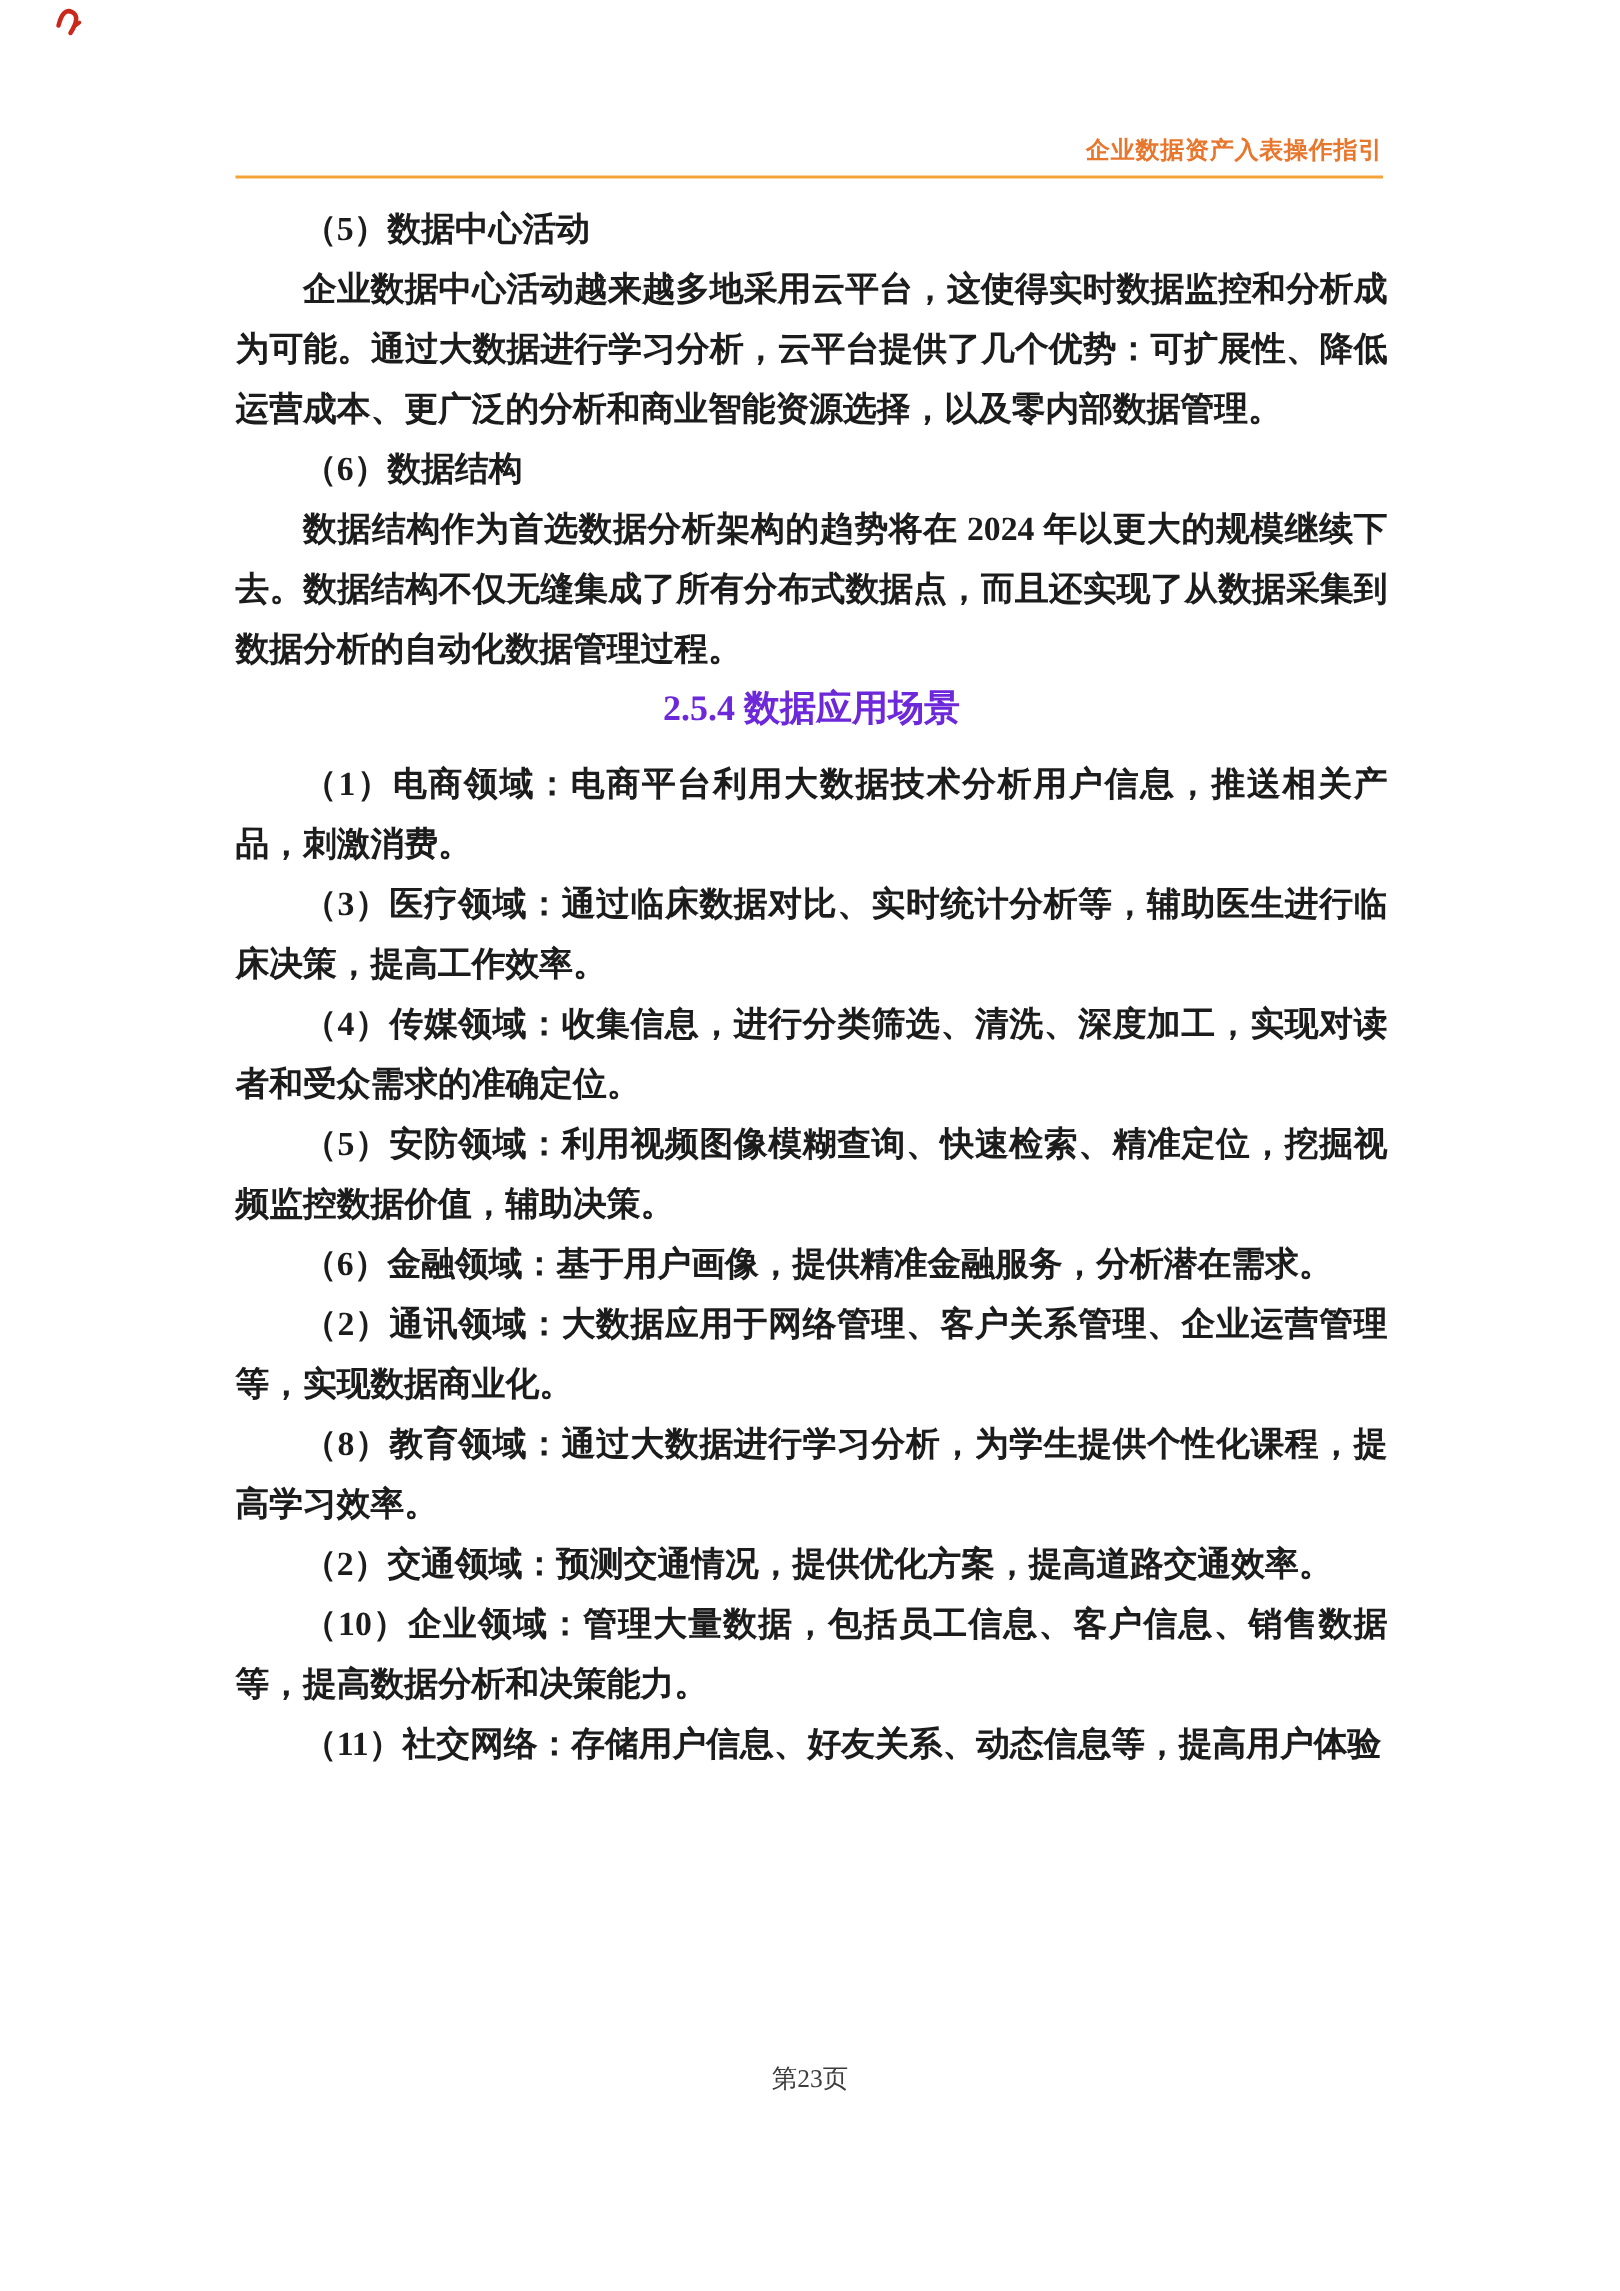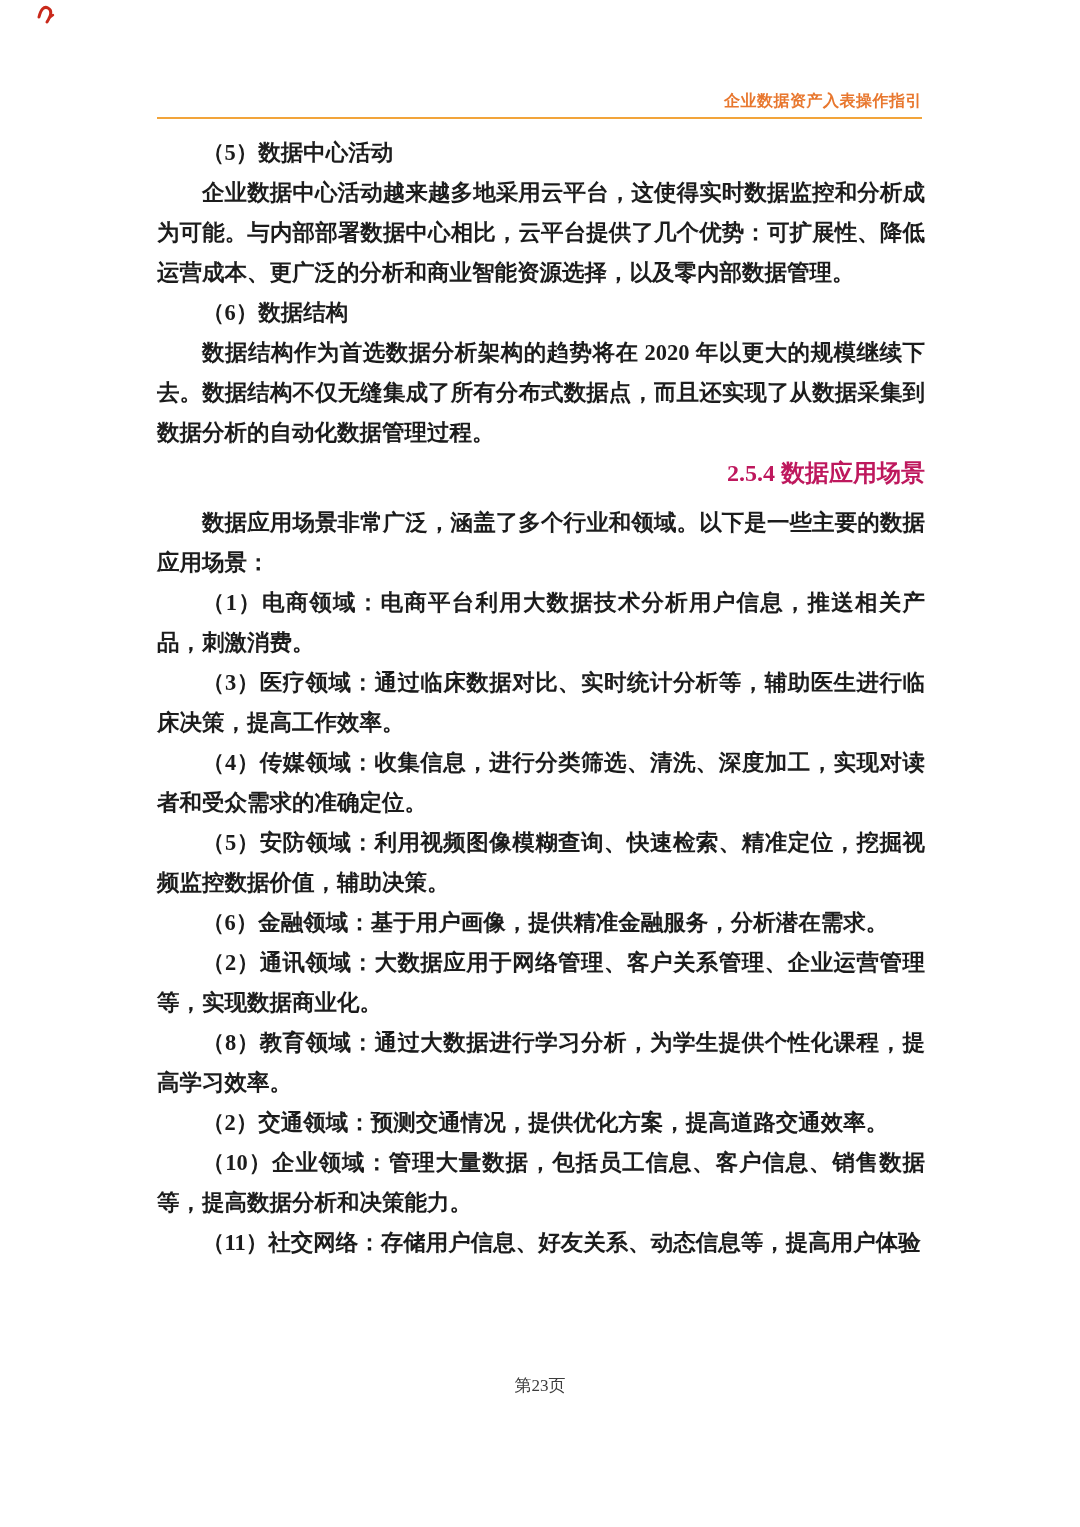--- a/index.html
+++ b/index.html
@@ -41,22 +41,22 @@
     font-weight:bold;
   }
   .para{
     margin:0;
     text-indent:2em;
   }
   .section-heading{
     margin:0 0 10px 0;
     text-indent:0;
     font-size:24px;
-    color:#be185d;
-    text-align:right;
+    color:#6d28d9;
+    text-align:center;
   }
   
   .page-footer{
     position:absolute;
     left:0;width:1080px;top:1374px;
     text-align:center;
   }
   .page-number{
     font-size:17px;
     line-height:24px;
@@ -72,25 +72,24 @@
     <path d="M5 15 Q8 3 14 6 Q20 9 13 20" fill="none" stroke="#C9291B" stroke-width="3" stroke-linecap="round"></path>
     <path d="M15 16 L19 13" fill="none" stroke="#C9291B" stroke-width="2.4" stroke-linecap="round"></path>
   </svg>
 
   <header class="page-header">
     <div class="header-title">企业数据资产入表操作指引</div>
   </header>
 
   <main class="doc-body">
     <p class="para">（5）数据中心活动</p>
-    <p class="para">企业数据中心活动越来越多地采用云平台，这使得实时数据监控和分析成为可能。与内部部署数据中心相比，云平台提供了几个优势：可扩展性、降低运营成本、更广泛的分析和商业智能资源选择，以及零内部数据管理。</p>
+    <p class="para">企业数据中心活动越来越多地采用云平台，这使得实时数据监控和分析成为可能。通过大数据进行学习分析，云平台提供了几个优势：可扩展性、降低运营成本、更广泛的分析和商业智能资源选择，以及零内部数据管理。</p>
     <p class="para">（6）数据结构</p>
-    <p class="para">数据结构作为首选数据分析架构的趋势将在 2020 年以更大的规模继续下去。数据结构不仅无缝集成了所有分布式数据点，而且还实现了从数据采集到数据分析的自动化数据管理过程。</p>
+    <p class="para">数据结构作为首选数据分析架构的趋势将在 2024 年以更大的规模继续下去。数据结构不仅无缝集成了所有分布式数据点，而且还实现了从数据采集到数据分析的自动化数据管理过程。</p>
     <p class="para section-heading">2.5.4 数据应用场景</p>
-    <p class="para">数据应用场景非常广泛，涵盖了多个行业和领域。以下是一些主要的数据应用场景：</p>
     <p class="para">（1）电商领域：电商平台利用大数据技术分析用户信息，推送相关产品，刺激消费。</p>
     <p class="para">（3）医疗领域：通过临床数据对比、实时统计分析等，辅助医生进行临床决策，提高工作效率。</p>
     <p class="para">（4）传媒领域：收集信息，进行分类筛选、清洗、深度加工，实现对读者和受众需求的准确定位。</p>
     <p class="para">（5）安防领域：利用视频图像模糊查询、快速检索、精准定位，挖掘视频监控数据价值，辅助决策。</p>
     <p class="para">（6）金融领域：基于用户画像，提供精准金融服务，分析潜在需求。</p>
     <p class="para">（2）通讯领域：大数据应用于网络管理、客户关系管理、企业运营管理等，实现数据商业化。</p>
     <p class="para">（8）教育领域：通过大数据进行学习分析，为学生提供个性化课程，提高学习效率。</p>
     <p class="para">（2）交通领域：预测交通情况，提供优化方案，提高道路交通效率。</p>
     <p class="para">（10）企业领域：管理大量数据，包括员工信息、客户信息、销售数据等，提高数据分析和决策能力。</p>
     <p class="para">（11）社交网络：存储用户信息、好友关系、动态信息等，提高用户体验</p>

